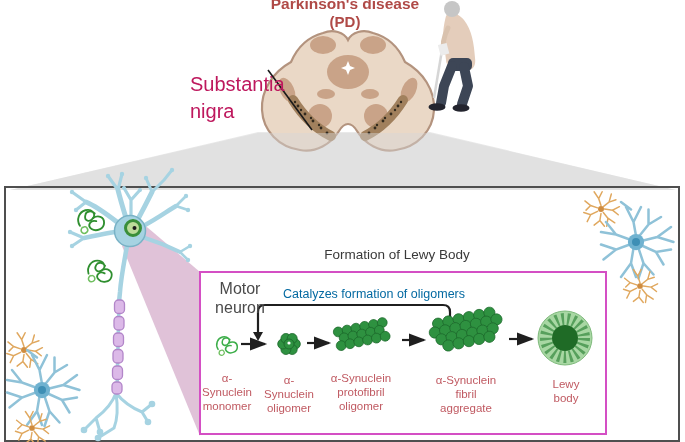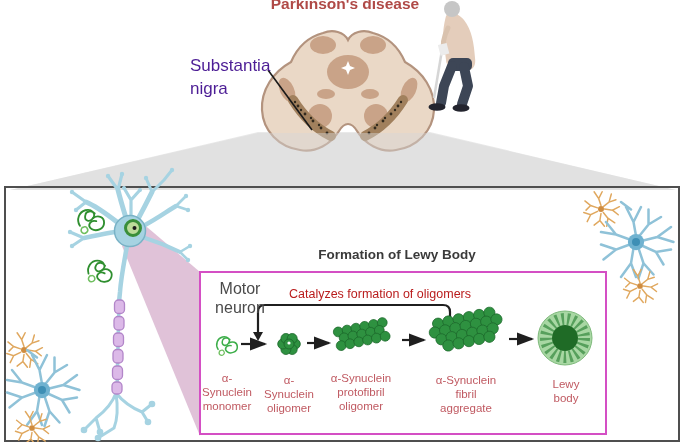--- a/index.html
+++ b/index.html
@@ -7,26 +7,26 @@
     width:685px;height:442px;position:relative;overflow:hidden;
     background:#ffffff;
     font-family:"Liberation Sans", sans-serif;
   }
   .abs{position:absolute;}
   .pre{white-space:pre-line;}
   .ctr{text-align:center;}
   #title-block{left:215px;top:-5px;width:260px;color:#b04a47;font-weight:bold;line-height:1.15;}
   #title-line1{font-size:15.5px;}
   #title-line2{font-size:15px;}
-  #substantia-label{left:190px;top:55px;width:90px;font-size:17px;color:#4c1d95;line-height:1.35;}
+  #substantia-label{left:190px;top:71px;width:90px;font-size:20px;color:#be185d;line-height:1.35;}
   #outer-box{left:4px;top:186px;width:676px;height:256px;border:2.5px solid #4f4f4f;box-sizing:border-box;background:transparent;}
-  #panel-heading{left:277px;top:247px;width:240px;font-size:13.5px;font-weight:bold;color:#3a3a3a;}
+  #panel-heading{left:277px;top:247px;width:240px;font-size:13.5px;font-weight:normal;color:#3a3a3a;}
   #pink-panel{left:199px;top:271px;width:408px;height:164px;border:2px solid #d44fc4;box-sizing:border-box;background:#ffffff;}
   #motor-neuron-label{left:205px;top:279px;width:70px;font-size:16px;color:#4a4a4a;line-height:1.2;}
-  #catalyze-label{left:260px;top:287px;width:240px;font-size:12.5px;color:#b91c1c;}
+  #catalyze-label{left:254px;top:287px;width:240px;font-size:12.5px;color:#0369a1;}
   .stage-label{width:90px;font-size:11.5px;color:#c05a62;line-height:1.22;}
   #stage-0{left:182px;top:371px;}
   #stage-1{left:244px;top:373px;}
   #stage-2{left:316px;top:371px;}
   #stage-3{left:421px;top:373px;}
   #stage-4{left:521px;top:377px;}
   svg{display:block;}
 </style>
 </head>
 <body>
@@ -88,20 +88,21 @@
     <rect x="448" y="58" width="24" height="13" rx="5" fill="#3d4656"></rect>
     <path d="M452,66 L444,86 L441,103" stroke="#3d4656" stroke-width="10" stroke-linecap="round" stroke-linejoin="round" fill="none"></path>
     <path d="M464,67 L468,86 L462,104" stroke="#3d4656" stroke-width="10" stroke-linecap="round" stroke-linejoin="round" fill="none"></path>
     <ellipse cx="437" cy="107" rx="8.5" ry="3.8" fill="#23242e"></ellipse>
     <ellipse cx="461" cy="108" rx="8.5" ry="3.8" fill="#23242e"></ellipse>
   </g>
 </svg>
 
 <div class="abs ctr" id="title-block">
   <div id="title-line1">Parkinson's disease</div>
+  <div id="title-line2">(PD)</div>
 </div>
 <div class="abs pre" id="substantia-label">Substantia
 nigra</div>
 
 <div class="abs" id="outer-box"></div>
 
 <svg class="abs" style="left:0;top:0" width="685" height="442" viewBox="0 0 685 442">
   <defs>
     <g id="astrocyte">
       <path d="M0,-5 L-2,-16 L-8,-28 M-2,-16 L4,-28 M-4,-26 L-12,-32

